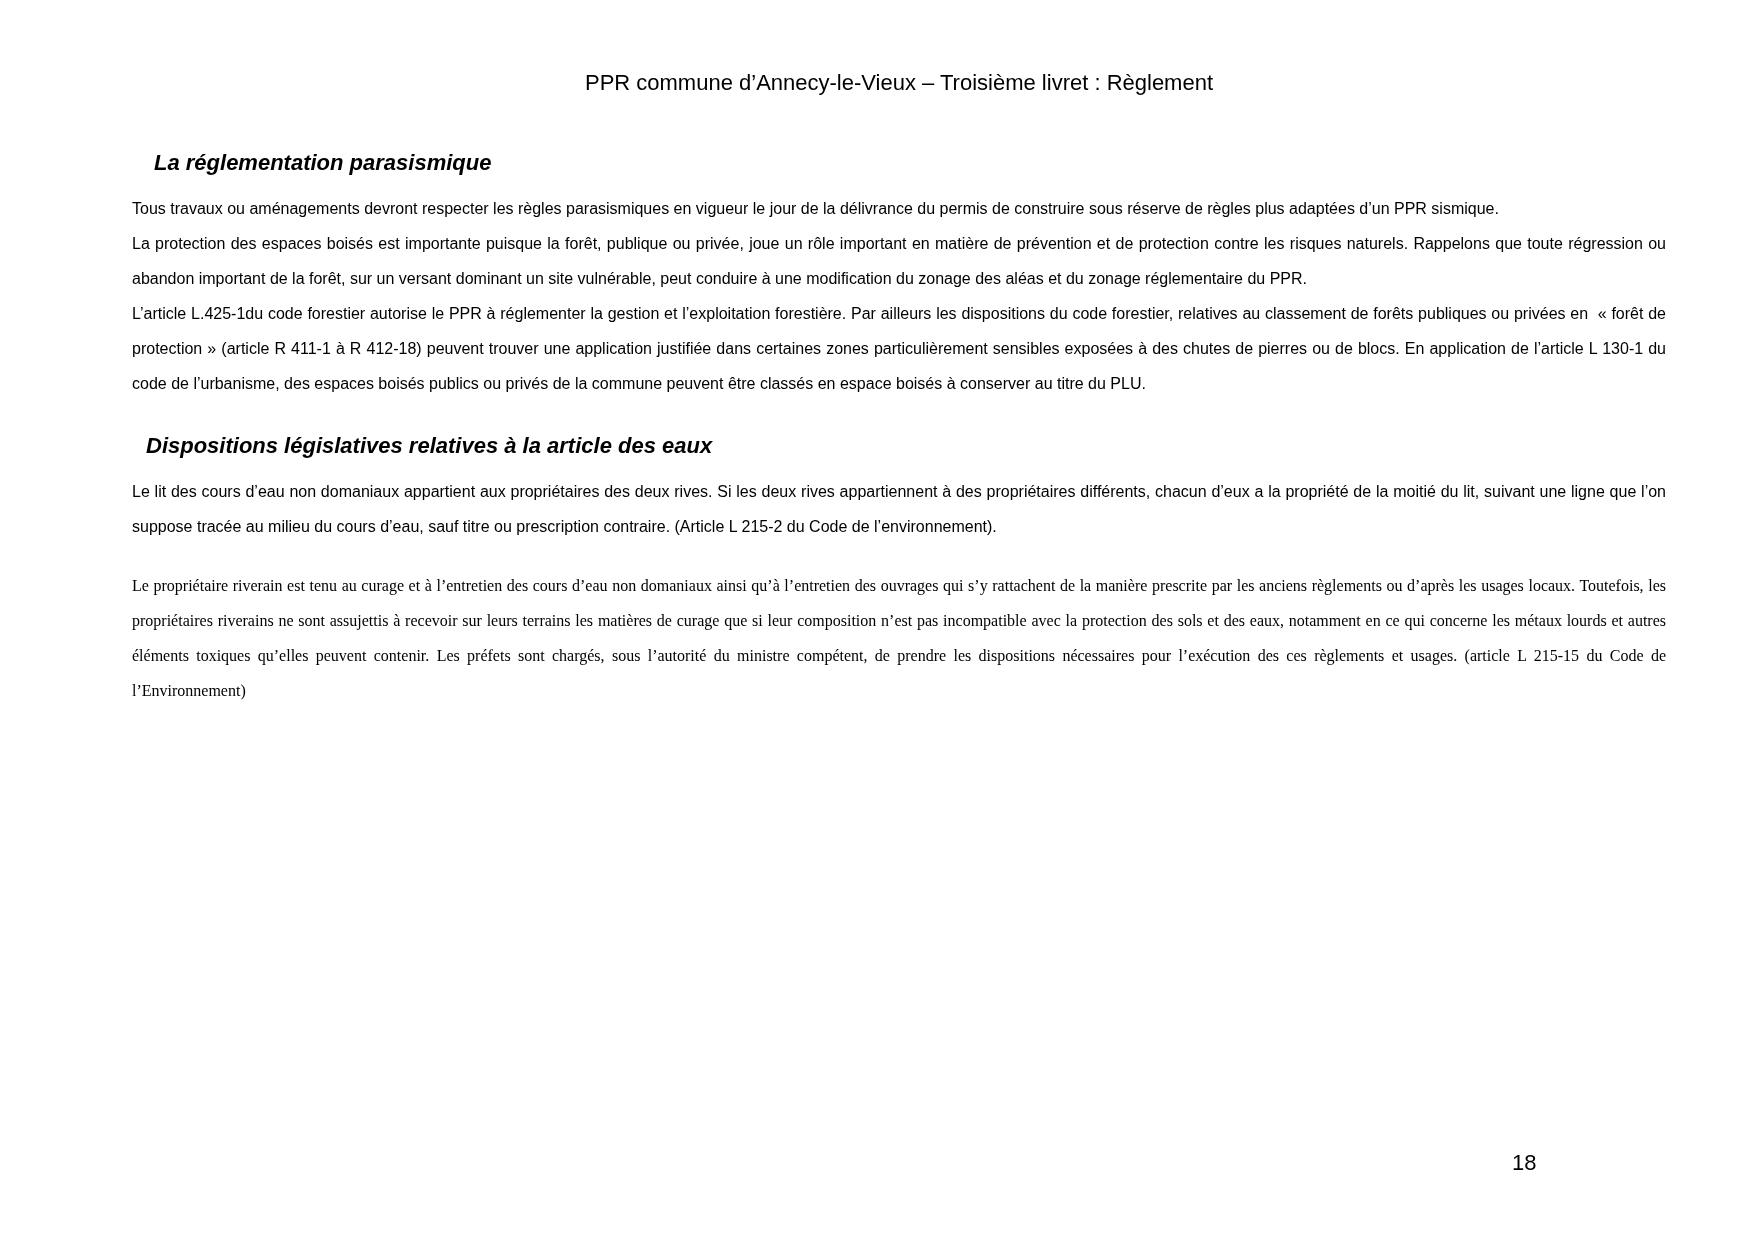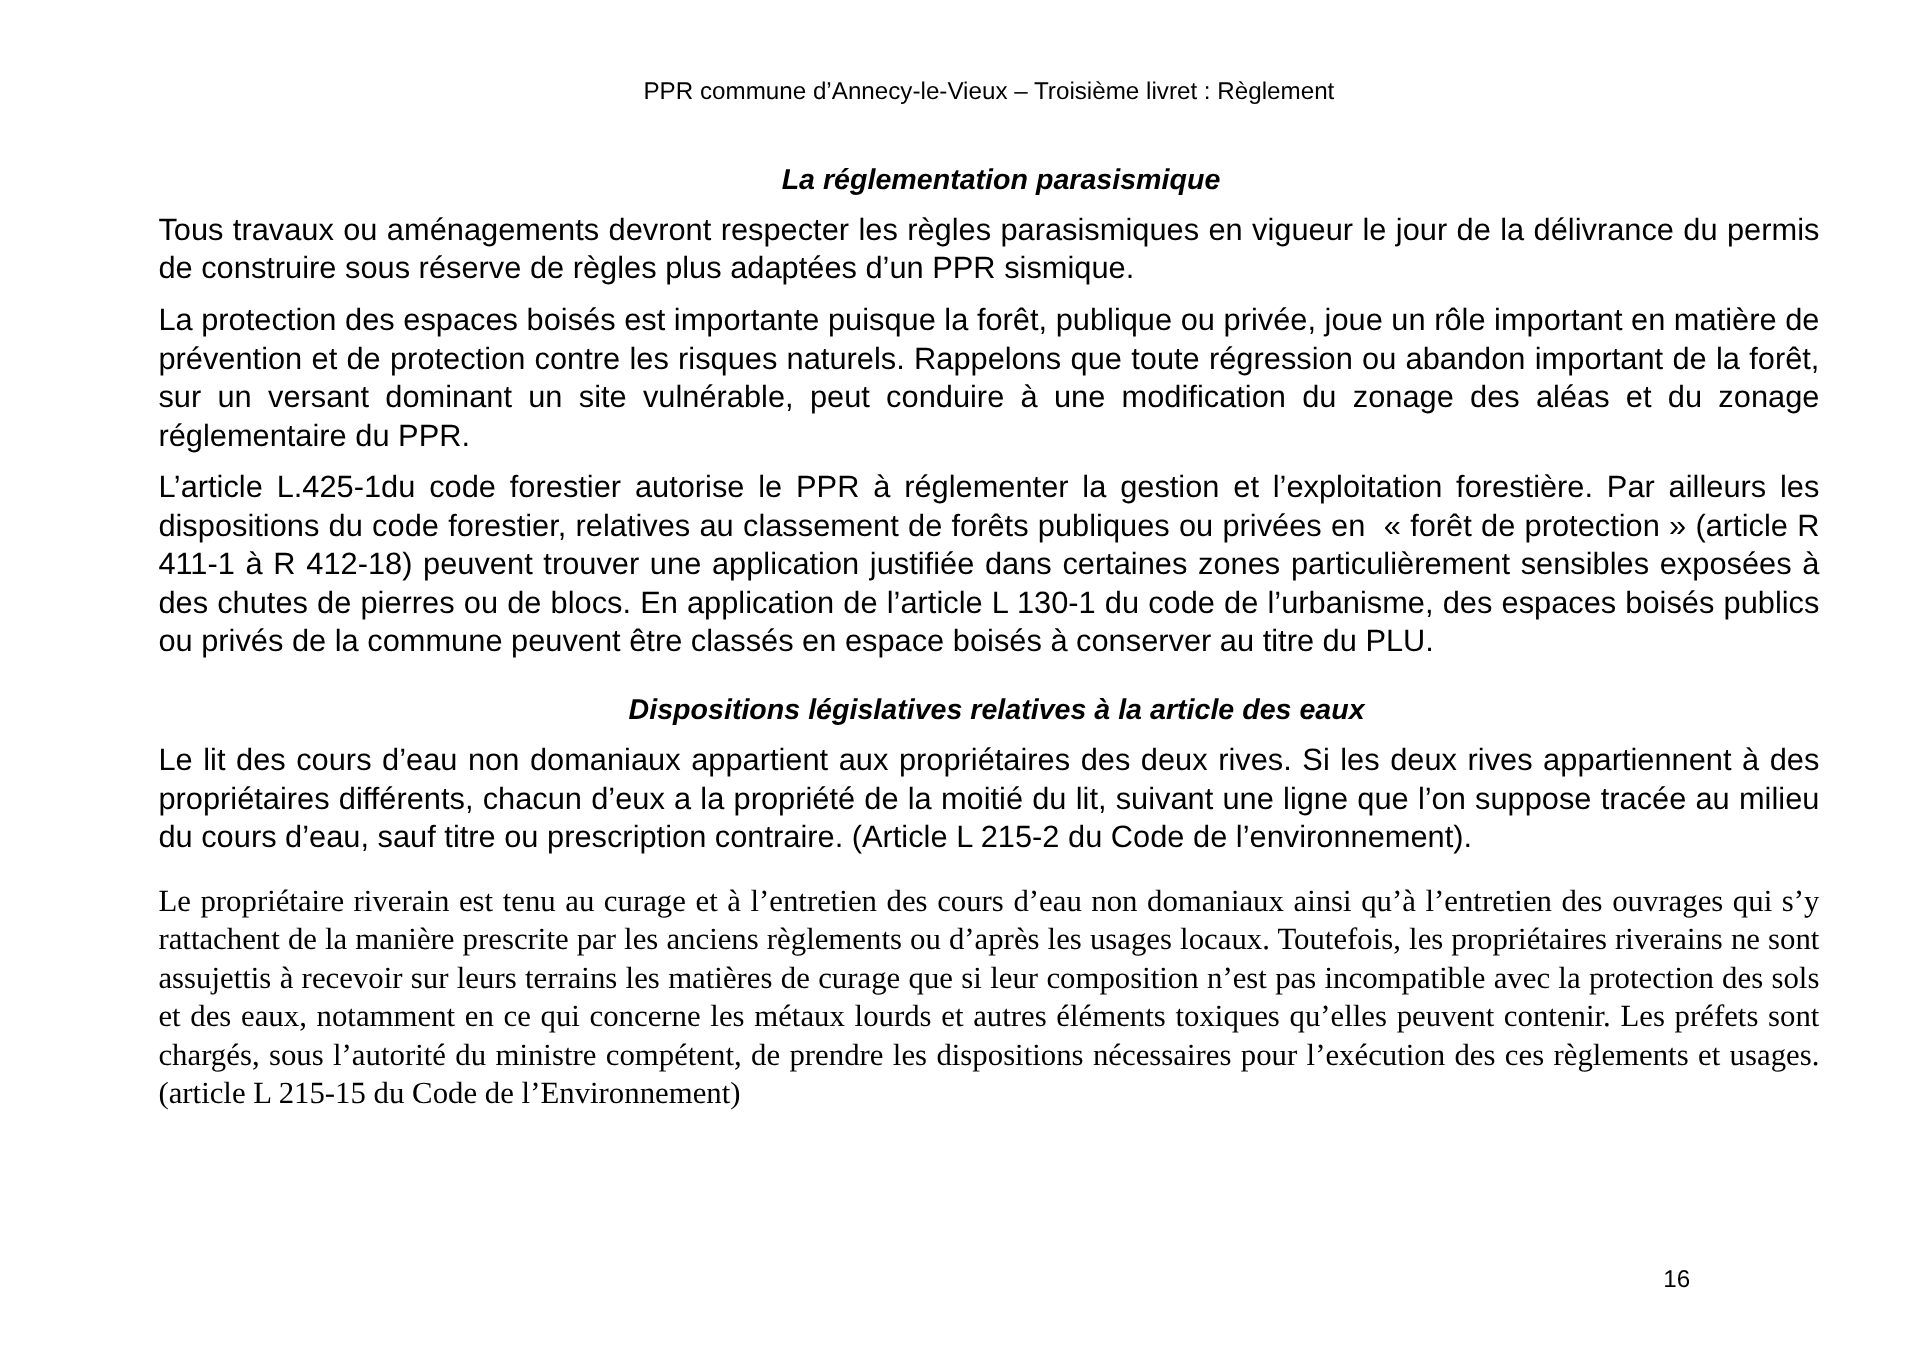--- a/index.html
+++ b/index.html
@@ -18,36 +18,35 @@
   .doc {
     padding: 70px 88px 0 132px;
   }
   .doc-header {
     text-align: center;
     font-size: 22px;
     line-height: 26px;
     margin: 0 0 52px 0;
   }
   .heading {
-    font-size: 26px;
+    font-size: 22px;
     font-weight: bold;
     font-style: italic;
     line-height: 30px;
     margin: 0 0 13px 12px;
-    text-align: center;
   }
   .gap-lg { margin-top: 38px; }
   .gap-md { margin-top: 30px; }
   .indent { padding-left: 10px; }
   .indent-sm { padding-left: 2px; }
   .para {
-    font-size: 28px;
+    font-size: 16px;
     line-height: 35px;
     text-align: justify;
-    margin: 12px;
+    margin: 0;
   }
   .gap-top { margin-top: 24px; font-family: Liberation Serif, serif; }
   .page-number {
     position: absolute;
     left: 1512px;
     top: 1150px;
     font-size: 22px;
     line-height: 26px;
   }
 </style>
@@ -68,13 +67,13 @@
   <p class="para">L’article L.425-1du code forestier autorise le PPR à réglementer la gestion et l’exploitation forestière. Par ailleurs les dispositions du code forestier, relatives au classement de forêts publiques ou privées en &nbsp;«&nbsp;forêt de protection&nbsp;» (article R 411-1 à R 412-18) peuvent trouver une application justifiée dans certaines zones particulièrement sensibles exposées à des chutes de pierres ou de blocs. En application de l’article L 130-1 du code de l’urbanisme, des espaces boisés publics ou privés de la commune peuvent être classés en espace boisés à conserver au titre du PLU.</p>
 
   <h2 class="heading gap-md indent-sm">Dispositions législatives relatives à la article des eaux</h2>
 
   <p class="para">Le lit des cours d’eau non domaniaux appartient aux propriétaires des deux rives. Si les deux rives appartiennent à des propriétaires différents, chacun d’eux a la propriété de la moitié du lit, suivant une ligne que l’on suppose tracée au milieu du cours d’eau, sauf titre ou prescription contraire. (Article L 215-2 du Code de l’environnement).</p>
 
   <p class="para gap-top">Le propriétaire riverain est tenu au curage et à l’entretien des cours d’eau non domaniaux ainsi qu’à l’entretien des ouvrages qui s’y rattachent de la manière prescrite par les anciens règlements ou d’après les usages locaux. Toutefois, les propriétaires riverains ne sont assujettis à recevoir sur leurs terrains les matières de curage que si leur composition n’est pas incompatible avec la protection des sols et des eaux, notamment en ce qui concerne les métaux lourds et autres éléments toxiques qu’elles peuvent contenir. Les préfets sont chargés, sous l’autorité du ministre compétent, de prendre les dispositions nécessaires pour l’exécution des ces règlements et usages. (article L 215-15 du Code de l’Environnement)</p>
 
 </div>
 
-<div class="page-number">16</div>
+<div class="page-number">18</div>
 
 </body></html>

